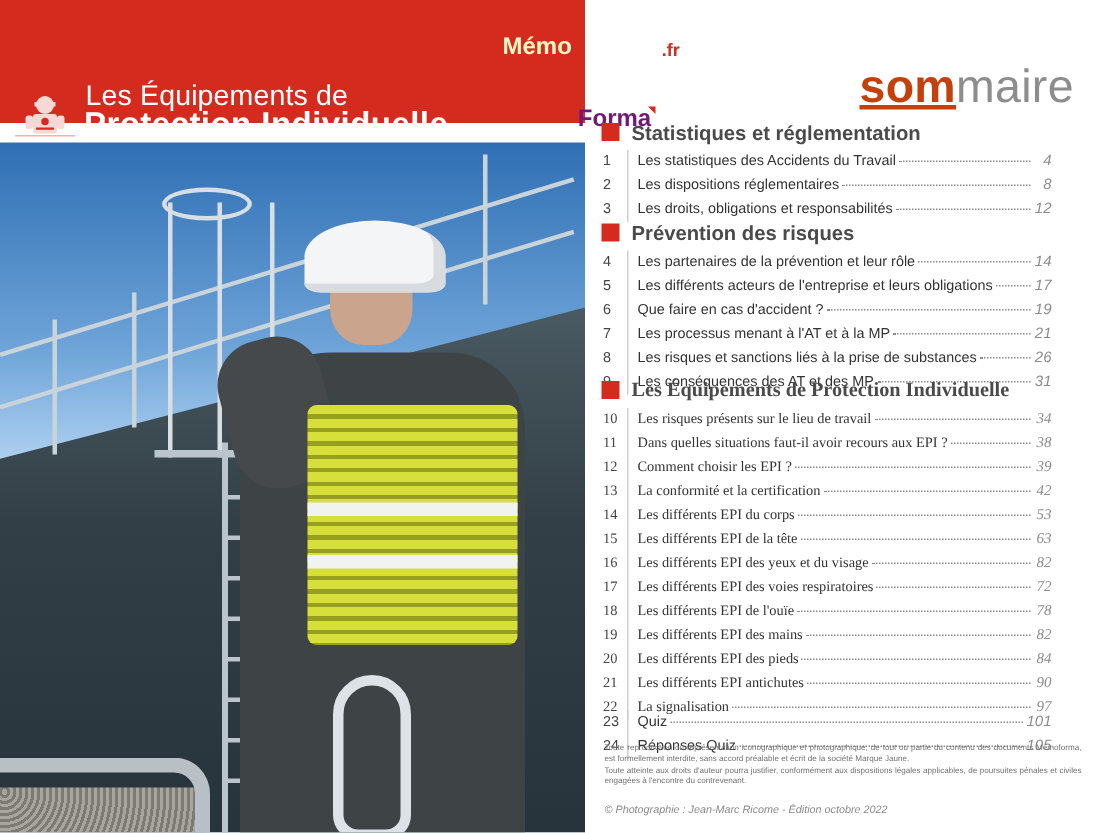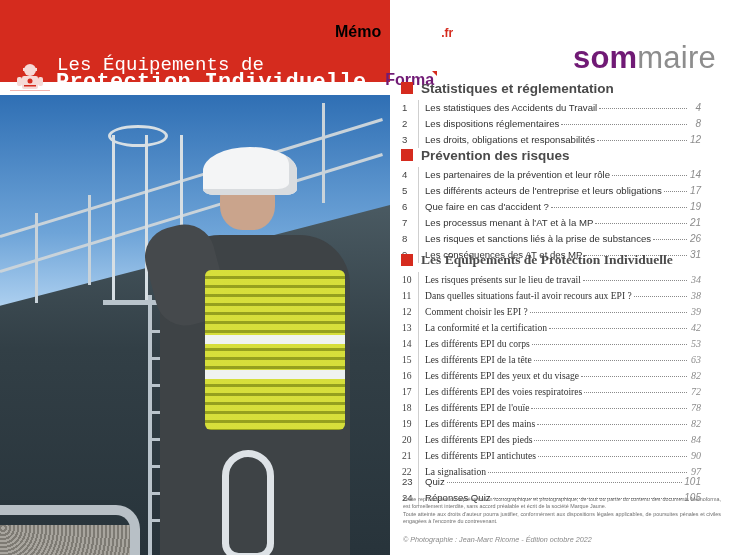--- a/index.html
+++ b/index.html
@@ -3,41 +3,40 @@
 <meta charset="utf-8">
 <style>
   * { box-sizing: border-box; margin: 0; padding: 0; }
   html, body { width: 740px; height: 555px; overflow: hidden; background: #ffffff; }
   body { position: relative; font-family: "Liberation Sans", sans-serif; color: #333; }
 
   
   .red-band {
     position: absolute; left: 0; top: 0; width: 390px; height: 82px;
     background: #d52b1e;
-    font-family: Liberation Mono, monospace;
   }
   .mascot {
     position: absolute; left: 14px; top: 63px; width: 32px; height: 30px;
   }
   .mascot-base {
     position: absolute; left: 10px; top: 90px; width: 40px; height: 1px; background: #f3b3ad;
   }
   .title-light {
     position: absolute; left: 57px; top: 54px; font-size: 19px; color: #fff; font-weight: 400;
     letter-spacing: 0.1px; white-space: nowrap;
   }
   .title-bold {
     position: absolute; left: 56px; top: 70px; font-size: 22px; color: #fff; font-weight: 700;
     letter-spacing: 0.3px; white-space: nowrap; text-align: right;
   }
 
   
   .logo { position: absolute; left: 332px; top: 21px; height: 21px; display: flex; align-items: stretch; }
   .logo-memo {
-    background: #d52b1e; color: #000000; font-weight: 700; font-size: 16px; line-height: 21px; padding: 0 2px 0 3px;
+    background: #d52b1e; color: #fef9c3; font-weight: 700; font-size: 16px; line-height: 21px; padding: 0 2px 0 3px;
   }
   .logo-forma {
     background: #f7e21b; color: #701a75; font-weight: 700; font-size: 16px; line-height: 21px; padding: 0 4px 0 2px;
     position: relative;
     margin-top: 48px;
   }
   .logo-forma::after {
     content: ""; position: absolute; right: 1px; top: 2px; width: 0; height: 0;
     border-left: 5px solid transparent; border-top: 5px solid #d52b1e;
   }
@@ -92,21 +91,21 @@
   }
   .gravel {
     position: absolute; left: 0; top: 430px; width: 135px; height: 30px;
     background: repeating-radial-gradient(circle at 3px 3px, #a8a59e 0 2px, #7d7a73 2px 4px);
   }
 
   
   .sommaire {
     position: absolute; left: 573px; top: 40px; font-size: 31px; color: #8d8d8d; letter-spacing: 0.2px;
   }
-  .sommaire b { font-weight: 700; color: #701a75; }
+  .sommaire b { font-weight: 700; color: #c2410c; text-decoration: underline; }
   .sommaire span { font-weight: 400; }
 
   .section { position: absolute; left: 401px; width: 300px; }
   .section-head { display: flex; align-items: center; height: 18px; }
   .section-square { width: 12px; height: 12px; background: #d52b1e; margin-right: 8px; flex: none; }
   .section-title { font-size: 13.5px; font-weight: 700; color: #4a4a4a; white-space: nowrap; }
 
   .toc { margin-top: 3px; }
   .toc-row { display: flex; align-items: baseline; height: 16px; font-size: 9.6px; color: #333; }
   .toc-num { width: 17px; text-align: left; color: #444; flex: none; padding-left: 1px; }

